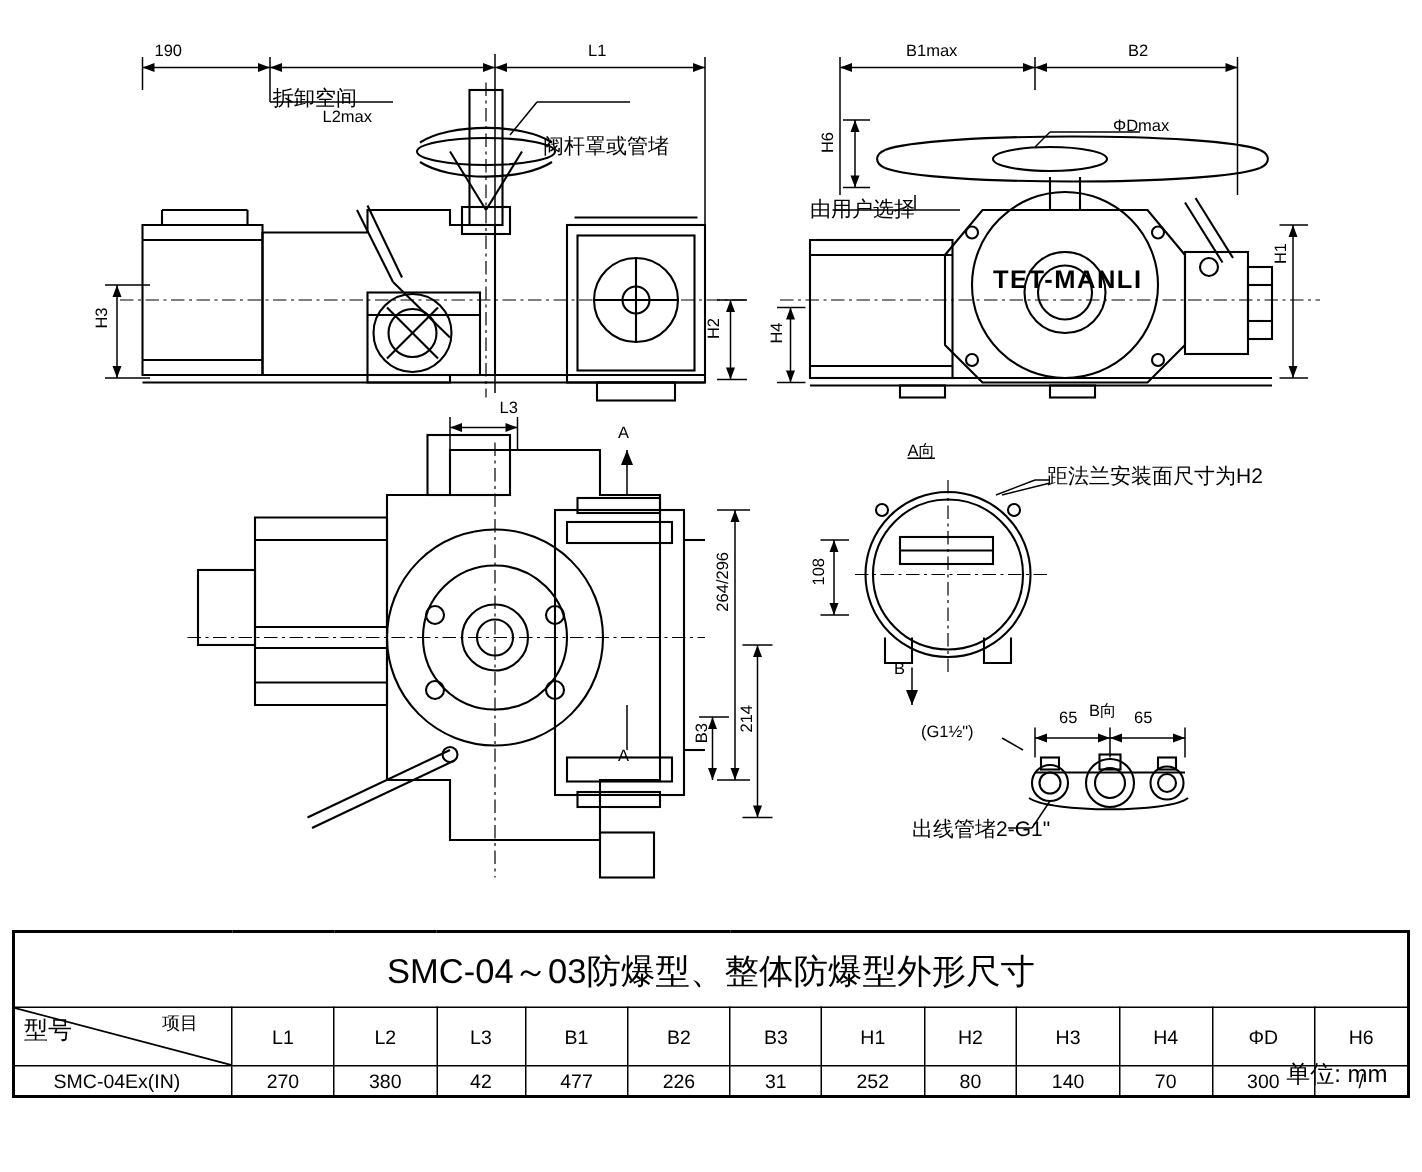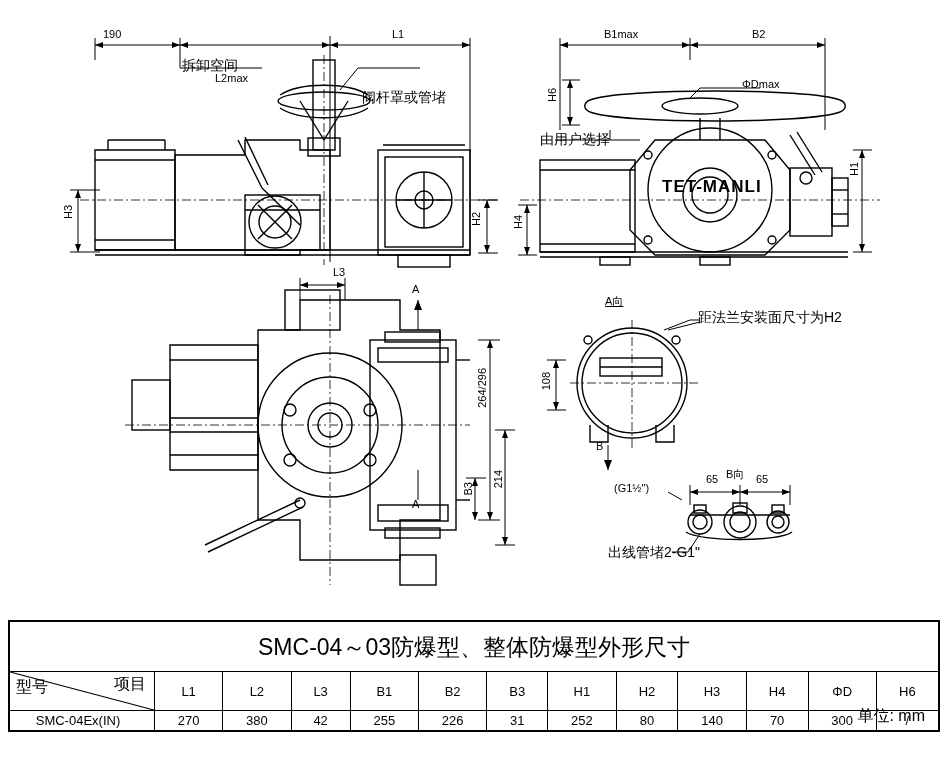--- a/index.html
+++ b/index.html
@@ -28,21 +28,21 @@
     font-size:23px;text-align:center;padding:8px 0 6px 0;border:none;
     position:relative;
   }
   #unit-note{
     position:absolute;right:14px;bottom:4px;font-size:16px;
   }
   .corner-cell{position:relative;height:34px;width:112px;padding:0;}
   .corner-cell .diag{
     position:absolute;left:0;top:0;width:100%;height:100%;
   }
-  .corner-cell .item{position:absolute;right:8px;top:2px;font-size:16px;}
+  .corner-cell .item{position:absolute;right:22px;top:2px;font-size:12px;}
   .corner-cell .model{position:absolute;left:6px;bottom:12px;font-size:16px;}
   .row-head{text-align:left;padding-left:8px !important;font-size:13px;}
   svg{display:block;}
   .s{stroke:#000;fill:none;}
   .thin{stroke-width:1;}
   .med{stroke-width:1.4;}
   .dash{stroke-dasharray:9 3 2 3;stroke-width:0.8;}
 </style>
 </head>
 <body>
@@ -464,21 +464,21 @@
       <th>H3</th>
       <th>H4</th>
       <th>ΦD</th>
       <th>H6</th>
     </tr>
     <tr>
       <td class="row-head">SMC-04Ex(IN)</td>
       <td>270</td>
       <td>380</td>
       <td>42</td>
-      <td>255</td>
+      <td>477</td>
       <td>226</td>
       <td>31</td>
       <td>252</td>
       <td>80</td>
       <td>140</td>
       <td>70</td>
       <td>300</td>
       <td>/</td>
     </tr>
   </tbody>

